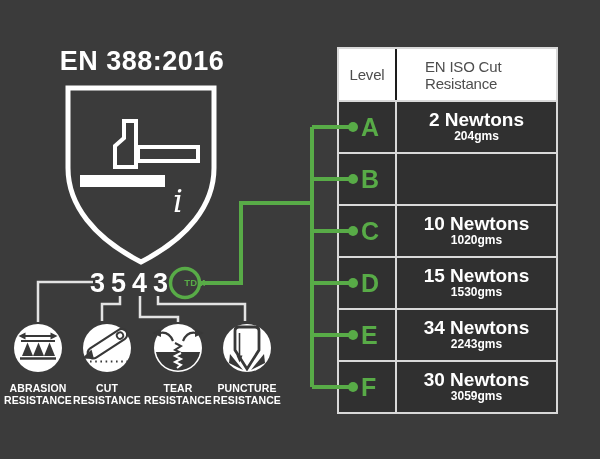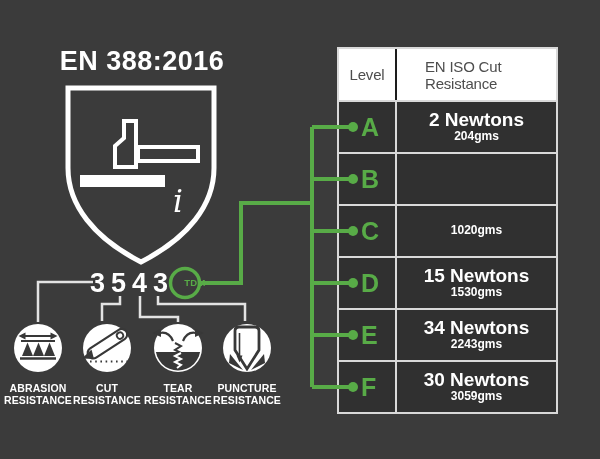--- a/index.html
+++ b/index.html
@@ -101,20 +101,21 @@
         <div class="newtons">2 Newtons</div>
         <div class="grams">204gms</div>
       </div>
     </div>
     <div class="trow">
       <div class="td-level">B</div>
     </div>
     <div class="trow">
       <div class="td-level">C</div>
       <div class="td-val">
+        <div class="newtons">10 Newtons</div>
         <div class="grams">1020gms</div>
       </div>
     </div>
     <div class="trow">
       <div class="td-level">D</div>
       <div class="td-val">
         <div class="newtons">15 Newtons</div>
         <div class="grams">1530gms</div>
       </div>
     </div>

